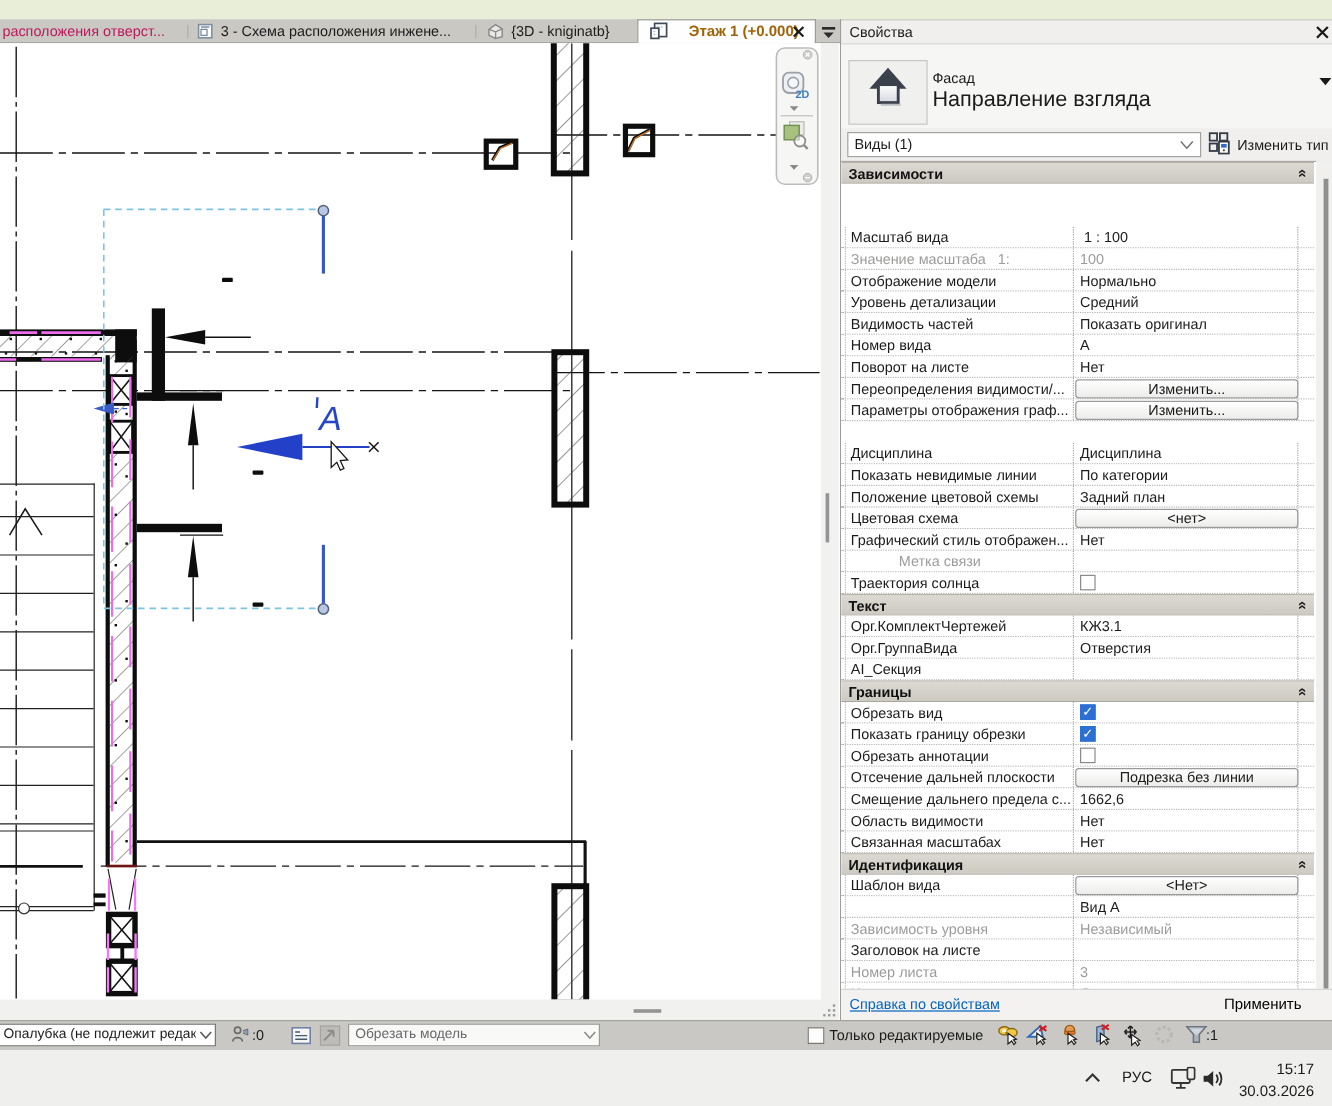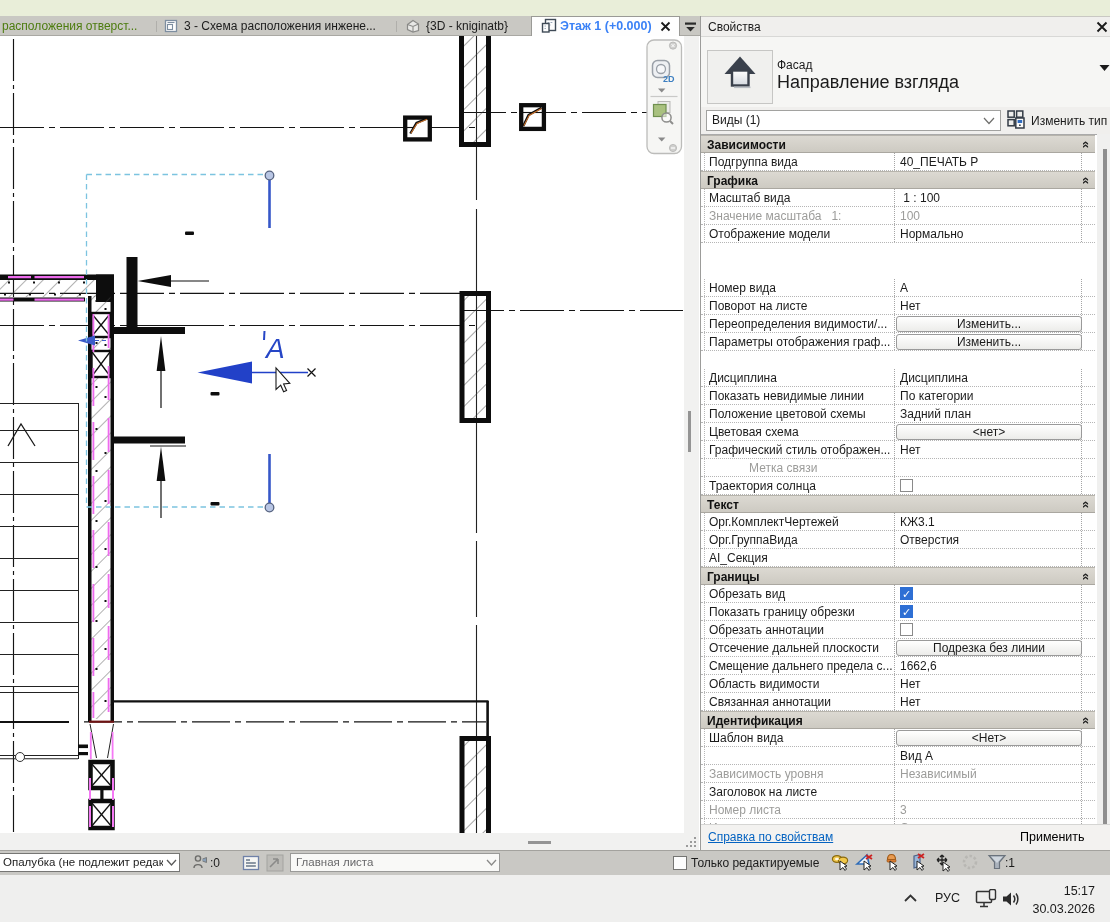--- a/index.html
+++ b/index.html
@@ -21,42 +21,42 @@
  border-radius:3px;background:linear-gradient(#fff,#ececea);font-size:12px;color:#1b1b1b;
  text-align:center;line-height:15px;}
 .cb{position:absolute;left:199px;top:2px;width:13px;height:13px;background:#fff;
  border:1px solid #8a8a8a;}
 .cbc{position:absolute;left:199px;top:2px;width:13px;height:13px;background:#2e6fd4;
  border:1px solid #2e6fd4;color:#fff;font-size:11px;line-height:13px;text-align:center;}
 </style></head><body>
 
 <div class="abs" style="left:0;top:0;width:1110px;height:16px;background:#e9eed9;"></div>
 <div class="abs" style="left:0;top:16px;width:1110px;height:20px;background:#c9c8c3;border-bottom:1px solid #a9a8a3;"></div>
-<div class="r" style="left:2px;top:19px;width:152px;height:16px;font-size:12px;color:#4d7c0f;">расположения отверст...</div>
+<div class="r" style="left:2px;top:19px;width:152px;height:16px;font-size:12px;color:#be185d;">расположения отверст...</div>
 <div class="abs" style="left:156px;top:21px;width:1px;height:11px;background:#b0afab;"></div>
 <svg class="abs" style="left:164px;top:19px;" width="14" height="14" viewBox="0 0 14 14">
 <rect x="1.5" y="1.5" width="11" height="11" fill="#fdfdfd" stroke="#7d8ea0" stroke-width="1.3"></rect>
 <rect x="3.5" y="5.5" width="5" height="5" fill="none" stroke="#7d8ea0" stroke-width="1.1"></rect>
 <line x1="3.5" y1="3.5" x2="10.5" y2="3.5" stroke="#7d8ea0" stroke-width="1.1"></line>
   </svg>
 <div class="r" style="left:184px;top:19px;width:208px;height:16px;font-size:12px;color:#1c1c1c;">3 - Схема расположения инжене...</div>
 <div class="abs" style="left:396px;top:21px;width:1px;height:11px;background:#b0afab;"></div>
 <svg class="abs" style="left:405px;top:18px;" width="16" height="16" viewBox="0 0 16 16">
 <path d="M2.5 6.5 L8 2.5 L13.5 6 L13.5 12.5 L8 14 L2.5 11.5 Z" fill="#e8e8e6" stroke="#8a8a88" stroke-width="1.2"></path>
 <path d="M2.5 6.5 L8 8.5 L13.5 6 M8 8.5 L8 14" fill="none" stroke="#8a8a88" stroke-width="1.1"></path>
   </svg>
 <div class="r" style="left:426px;top:19px;width:100px;height:16px;font-size:12px;color:#1c1c1c;">{3D - kniginatb}</div>
 <div class="abs" style="left:531px;top:16px;width:149px;height:20px;background:#fefefe;border:1px solid #9a9a96;border-bottom:none;"></div>
 <svg class="abs" style="left:541px;top:18px;" width="16" height="16" viewBox="0 0 16 16">
 <rect x="4.5" y="1.5" width="10" height="11" fill="#fdfdfd" stroke="#3f4a56" stroke-width="1.4"></rect>
 <path d="M6.5 4.5 H12.5 M6.5 7 H10" stroke="#9aa8b8" stroke-width="1" stroke-dasharray="1.8 1.2"></path>
 <rect x="1.5" y="5.5" width="6.5" height="8.5" fill="#fdfdfd" stroke="#3f4a56" stroke-width="1.4"></rect>
 <path d="M3.5 8 H6 M3.5 10.5 H6" stroke="#9aa8b8" stroke-width="0.9" stroke-dasharray="1.5 1"></path>
   </svg>
-<div class="r" style="left:560px;top:19px;width:95px;height:16px;font-size:12.5px;font-weight:bold;color:#3b82f6;">Этаж 1 (+0.000)</div>
+<div class="r" style="left:574px;top:19px;width:95px;height:16px;font-size:12.5px;font-weight:bold;color:#a16207;">Этаж 1 (+0.000)</div>
 <svg class="abs" style="left:659px;top:20px;" width="13" height="13" viewBox="0 0 13 13">
 <path d="M2.5 2.5 L10.5 10.5 M10.5 2.5 L2.5 10.5" stroke="#1a1a1a" stroke-width="1.8"></path>
   </svg>
 <svg class="abs" style="left:684px;top:22px;" width="13" height="11" viewBox="0 0 13 11">
 <rect x="1" y="0.5" width="11" height="2.2" fill="#2b2b2b"></rect>
 <polygon points="2.2,5 10.8,5 6.5,9.6" fill="#2b2b2b"></polygon>
   </svg>
 <div class="abs" style="left:0;top:36px;width:684px;height:797px;background:#ffffff;"></div>
 <svg class="abs" style="left:0;top:36px;" width="684" height="797" viewBox="0 36 684 797">
 <defs>
@@ -266,51 +266,54 @@
 <rect x="10.6" y="10" width="4.6" height="3" fill="#2f6bbf"></rect>
 <circle cx="12.9" cy="15.2" r="0.9" fill="#333b45"></circle>
 </svg>
 <div class="r" style="left:1031px;top:114px;width:80px;font-size:12px;color:#1b1b1b;">Изменить тип</div>
 
 <div class="abs" style="left:701px;top:134px;width:396px;height:690px;overflow:hidden;background:#fff;border-top:1px solid #aaa;">
     <div class="hdr" style="top:0px;">
       <b>Зависимости</b>
       <span class="chev">«</span>
     </div>
-    <div class="row" style="top:18px;">
-      <div class="vlineL"></div>
-      <div class="vline"></div>
-      <div class="vline2"></div>
-      <div class="lbl" style="left:8px;">Подгруппа вида</div>
-      <div class="val">40_ПЕЧАТЬ Р</div>
-    </div>
-    <div class="hdr" style="top:36px;">
-      <b>Графика</b>
-      <span class="chev">«</span>
-    </div>
     <div class="row" style="top:54px;">
       <div class="vlineL"></div>
       <div class="vline"></div>
       <div class="vline2"></div>
       <div class="lbl" style="left:8px;">Масштаб вида</div>
       <div class="val">&nbsp;1 : 100</div>
     </div>
     <div class="row" style="top:72px;">
       <div class="vlineL"></div>
       <div class="vline"></div>
       <div class="vline2"></div>
       <div class="lbl gray" style="left:8px;">Значение масштаба&nbsp;&nbsp;&nbsp;1:</div>
       <div class="val gray">100</div>
     </div>
     <div class="row" style="top:90px;">
       <div class="vlineL"></div>
       <div class="vline"></div>
       <div class="vline2"></div>
       <div class="lbl" style="left:8px;">Отображение модели</div>
       <div class="val">Нормально</div>
+    </div>
+    <div class="row" style="top:108px;">
+      <div class="vlineL"></div>
+      <div class="vline"></div>
+      <div class="vline2"></div>
+      <div class="lbl" style="left:8px;">Уровень детализации</div>
+      <div class="val">Средний</div>
+    </div>
+    <div class="row" style="top:126px;">
+      <div class="vlineL"></div>
+      <div class="vline"></div>
+      <div class="vline2"></div>
+      <div class="lbl" style="left:8px;">Видимость частей</div>
+      <div class="val">Показать оригинал</div>
     </div>
     <div class="row" style="top:144px;">
       <div class="vlineL"></div>
       <div class="vline"></div>
       <div class="vline2"></div>
       <div class="lbl" style="left:8px;">Номер вида</div>
       <div class="val">А</div>
     </div>
     <div class="row" style="top:162px;">
       <div class="vlineL"></div>
@@ -448,21 +451,21 @@
       <div class="vlineL"></div>
       <div class="vline"></div>
       <div class="vline2"></div>
       <div class="lbl" style="left:8px;">Область видимости</div>
       <div class="val">Нет</div>
     </div>
     <div class="row" style="top:558px;">
       <div class="vlineL"></div>
       <div class="vline"></div>
       <div class="vline2"></div>
-      <div class="lbl" style="left:8px;">Связанная аннотации</div>
+      <div class="lbl" style="left:8px;">Связанная масштабах</div>
       <div class="val">Нет</div>
     </div>
     <div class="hdr" style="top:576px;">
       <b>Идентификация</b>
       <span class="chev">«</span>
     </div>
     <div class="row" style="top:594px;">
       <div class="vlineL"></div>
       <div class="vline"></div>
       <div class="vline2"></div>
@@ -525,21 +528,21 @@
 <rect x="1.5" y="2.5" width="15" height="13" fill="#f6f6f4" stroke="#6f81a8" stroke-width="1.3"></rect>
 <line x1="4" y1="6" x2="8" y2="6" stroke="#45586e" stroke-width="1.2"></line>
 <line x1="4" y1="9" x2="14" y2="9" stroke="#45586e" stroke-width="1.2"></line>
 <line x1="4" y1="12" x2="14" y2="12" stroke="#45586e" stroke-width="1.2"></line>
   </svg>
 <svg class="abs" style="left:266px;top:854px;" width="18" height="18" viewBox="0 0 18 18">
 <rect x="1" y="1" width="16" height="16" fill="#bdbcb8" stroke="#a4a3a0" stroke-width="1"></rect>
 <path d="M4 13 L12 5 M12 5 L12 10 M12 5 L7 5" fill="none" stroke="#8b8b89" stroke-width="1.6"></path>
   </svg>
 <div class="abs" style="left:290px;top:853px;width:210px;height:19px;background:#f9f9f7;border:1px solid #9a9a98;"></div>
-<div class="r" style="left:296px;top:856px;width:160px;font-size:11.5px;color:#68686a;">Главная листа</div>
+<div class="r" style="left:296px;top:856px;width:160px;font-size:11.5px;color:#68686a;">Обрезать модель</div>
 <svg class="abs" style="left:486px;top:859px;" width="11" height="8" viewBox="0 0 11 8">
 <polyline points="1,1 5.5,6 10,1" fill="none" stroke="#8b8b89" stroke-width="1.3"></polyline>
   </svg>
 <div class="abs" style="left:673px;top:856px;width:14px;height:14px;background:#fdfdfd;border:1px solid #757573;"></div>
 <div class="r" style="left:691px;top:856px;width:135px;font-size:12px;color:#1b1b1b;">Только редактируемые</div>
 <svg class="abs" style="left:830px;top:853px;" width="190" height="20" viewBox="0 0 190 20">
 <g stroke-width="1.2">
 <ellipse cx="7" cy="6" rx="4.6" ry="3.4" fill="#f2c84b" stroke="#8a6a10"></ellipse>
 <ellipse cx="13" cy="7.5" rx="4.6" ry="3.4" fill="#f2c84b" stroke="#8a6a10"></ellipse>
 <ellipse cx="7" cy="6" rx="2" ry="1.2" fill="#fff8e0"></ellipse>

